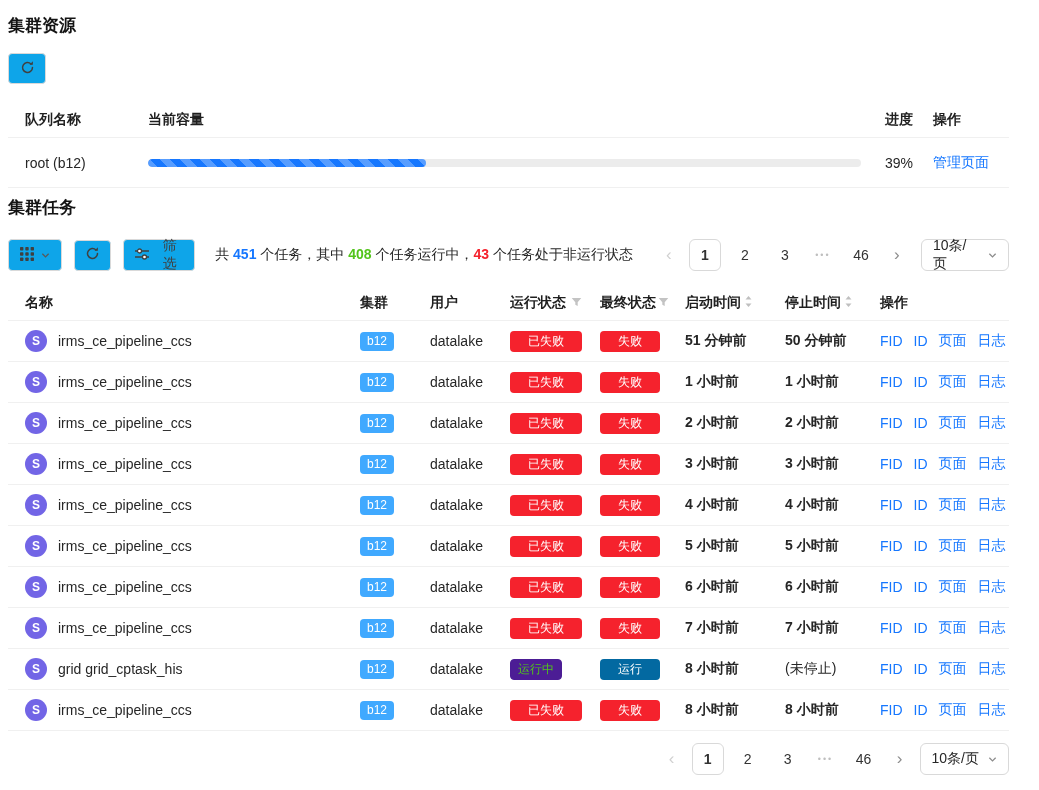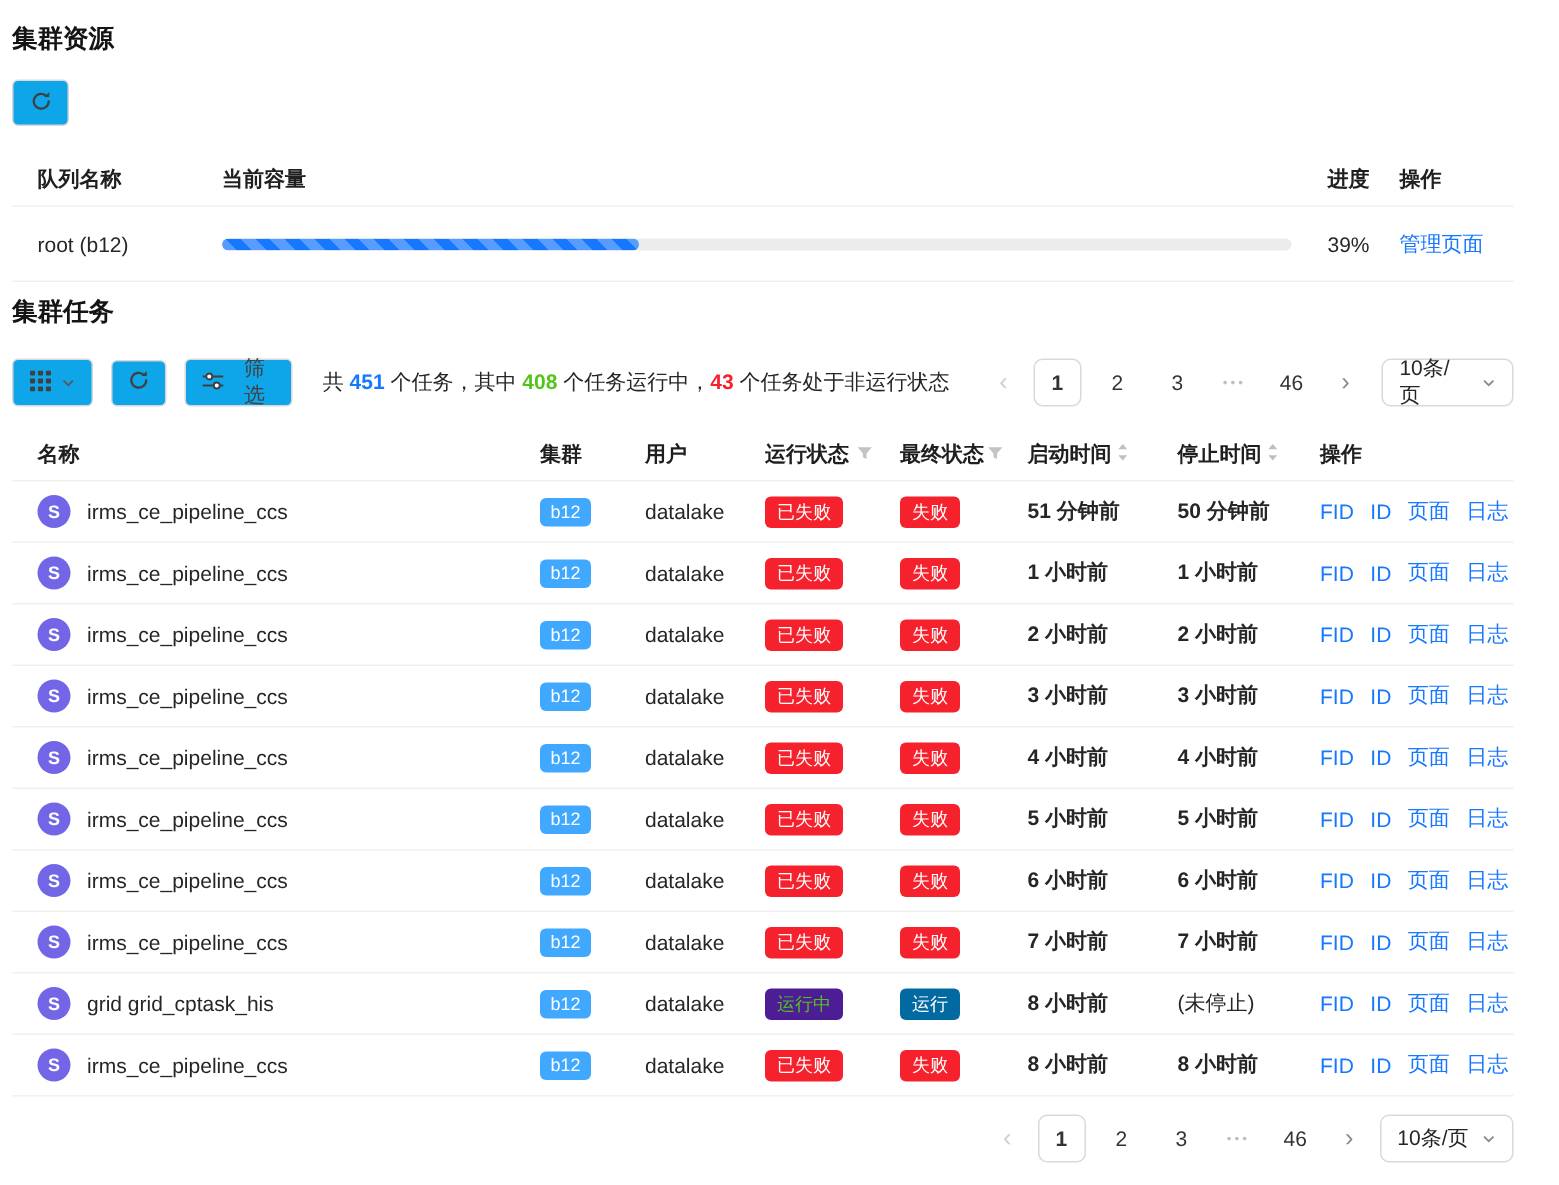--- a/index.html
+++ b/index.html
@@ -47,21 +47,21 @@
   .tc-cluster{width:70px}
   .tc-user{width:80px}
   .tc-run{width:90px;gap:5px}
   .tc-final{width:85px;gap:2px}
   .tc-start{width:100px;gap:3px}
   .tc-stop{width:95px;gap:3px}
   .tc-act{flex:1;gap:11px}
   .time{font-weight:700}
   .time.plain{font-weight:400}
   .avatar{width:22px;height:22px;border-radius:50%;background:#7265e6;color:#fff;font-size:12px;font-weight:700;display:inline-flex;align-items:center;justify-content:center;flex:none}
-  .badge{display:inline-block;padding:2px 8px;border-radius:4px;font-size:12px;line-height:17px;white-space:nowrap}
+  .badge{display:inline-block;padding:2px 18px;border-radius:4px;font-size:12px;line-height:17px;white-space:nowrap}
   .badge.blue{background:#40a9ff;color:#fff;padding:1px 7px}
   .badge.red{background:#f5222d;color:#fff}
   .badge.cyan{background:#0369a1;color:#fff}
   .badge.green-outline{background:#4c1d95;color:#52c41a;border:1px solid #4c1d95;padding:1px 7px}
   .bottom-pager{display:flex;justify-content:flex-end;align-items:center;gap:8px;margin-top:12px;padding-bottom:8px}
   svg{flex:none}
 </style>
 </head>
 <body>
 

